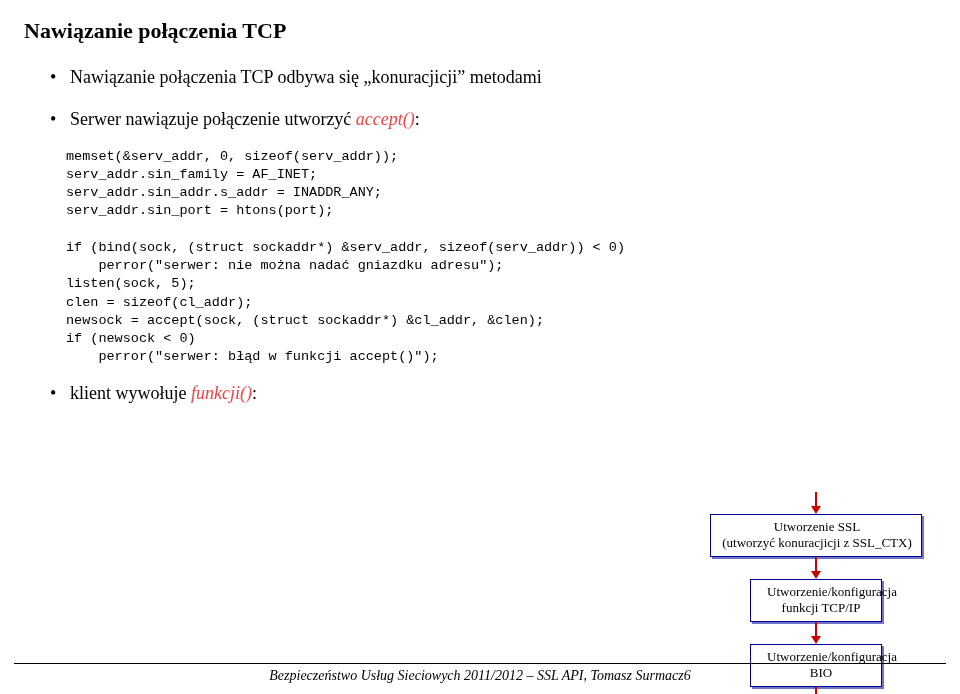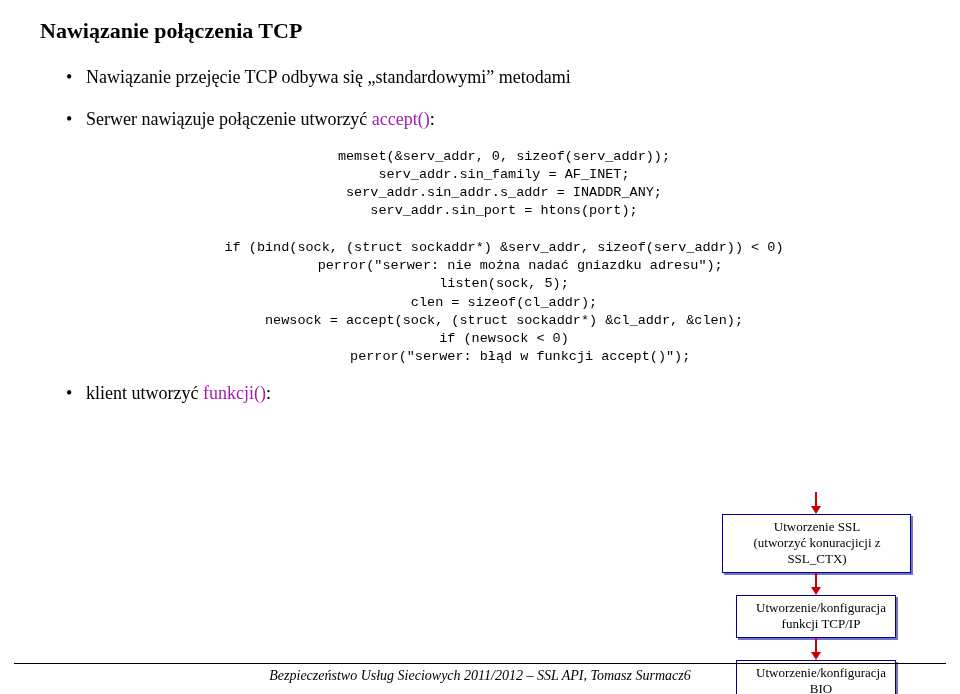--- a/index.html
+++ b/index.html
@@ -6,21 +6,21 @@
     margin: 0;
     padding: 0;
     background: #fff;
     font-family: "Times New Roman", Times, serif;
     width: 960px;
     height: 694px;
     position: relative;
     box-sizing: border-box;
   }
   .page {
-    padding: 18px 34px 0 40px;
+    padding: 18px 34px 0 24px;
     box-sizing: border-box;
   }
   h1 {
     font-family: "Palatino Linotype", "Book Antiqua", Palatino, serif;
     font-weight: bold;
     font-size: 22px;
     margin: 0 0 20px 0;
   }
   ul.bullets {
     list-style: none;
@@ -38,30 +38,30 @@
   ul.bullets > li::before {
     content: "•";
     position: absolute;
     left: -2px;
     top: 0;
     font-size: 18px;
     color: #000;
   }
   .func {
     font-family: "Palatino Linotype", "Book Antiqua", Palatino, serif;
-    color: #a21caf;
+    font-style: italic;
+    color: #ef4444;
   }
   pre.code {
     font-family: "Courier New", Courier, monospace;
     font-size: 13.5px;
     line-height: 1.35;
     white-space: pre;
     margin: 4px 0 14px 42px;
     color: #000;
-    text-align: center;
   }
   .right-col {
     position: absolute;
     right: 28px;
     top: 492px;
     width: 232px;
     display: flex;
     flex-direction: column;
     align-items: center;
   }
@@ -69,22 +69,22 @@
     box-sizing: border-box;
     border: 1.5px solid #000099;
     background: #fff;
     font-family: "Palatino Linotype", "Book Antiqua", Palatino, serif;
     font-size: 13px;
     text-align: center;
     padding: 4px 6px 5px 6px;
     position: relative;
     box-shadow: 2px 2px 0 rgba(0,0,153,0.55);
   }
-  .box.w1 { width: 189px; padding-left: 8px; }
-  .box.w2 { width: 160px; padding-left: 16px; }
+  .box.w1 { width: 212px; padding-left: 8px; }
+  .box.w2 { width: 132px; padding-left: 16px; }
   .arrow-shaft {
     width: 2px;
     height: 14px;
     background: #cc0000;
     position: relative;
   }
   .arrow-head {
     width: 0; height: 0;
     border-left: 5px solid transparent;
     border-right: 5px solid transparent;
@@ -122,21 +122,21 @@
   }
 </style>
 </head>
 <body>
 
 <div class="page">
   <h1>Nawiązanie połączenia TCP</h1>
 
   <ul class="bullets">
     <li>
-      <span>Nawiązanie przejęcie TCP odbywa się „standardowymi” metodami</span>
+      <span>Nawiązanie połączenia TCP odbywa się „konuracjicji” metodami</span>
     </li>
     <li>
       <span>Serwer nawiązuje połączenie utworzyć </span><span class="func">accept()</span><span>:</span>
     </li>
   </ul>
 
   <pre class="code">memset(&amp;serv_addr, 0, sizeof(serv_addr));
 serv_addr.sin_family = AF_INET;
 serv_addr.sin_addr.s_addr = INADDR_ANY;
 serv_addr.sin_port = htons(port);
@@ -144,21 +144,21 @@
 if (bind(sock, (struct sockaddr*) &amp;serv_addr, sizeof(serv_addr)) &lt; 0)
     perror("serwer: nie można nadać gniazdku adresu");
 listen(sock, 5);
 clen = sizeof(cl_addr);
 newsock = accept(sock, (struct sockaddr*) &amp;cl_addr, &amp;clen);
 if (newsock &lt; 0)
     perror("serwer: błąd w funkcji accept()");</pre>
 
   <ul class="bullets">
     <li>
-      <span>klient utworzyć </span><span class="func">funkcji()</span><span>:</span>
+      <span>klient wywołuje </span><span class="func">funkcji()</span><span>:</span>
     </li>
   </ul>
 
 </div>
 
 <div class="right-col">
   <div class="arrow-wrap">
     <div class="arrow-shaft"></div>
     <div class="arrow-head"></div>
   </div>

